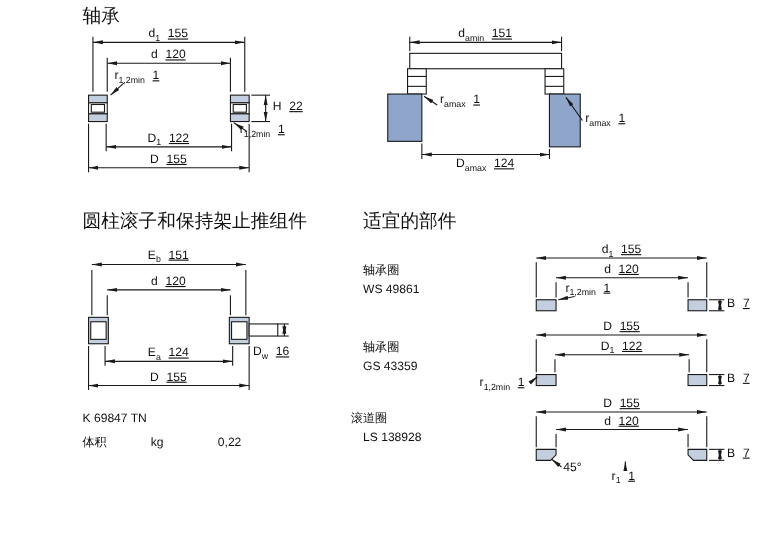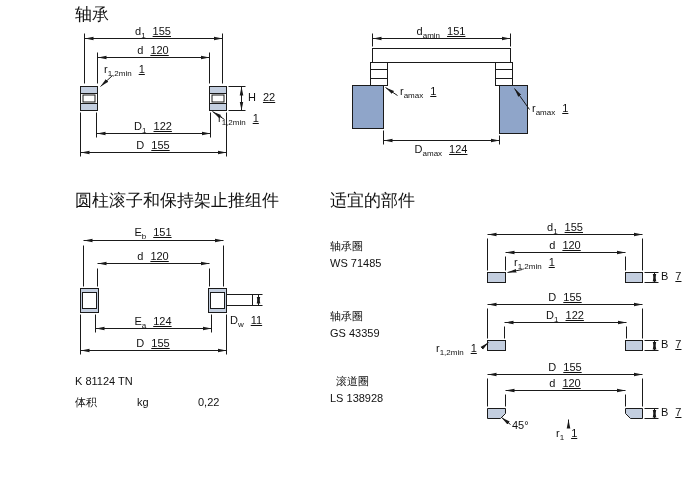--- a/index.html
+++ b/index.html
@@ -158,41 +158,41 @@
 <div class="lbl c" style="left:153px;top:139px"><span>D</span><sub></sub><span class="val">155</span></div>
 
 <div class="lbl c" style="left:441px;top:25px"><span>d</span><sub>amin</sub><span class="val">151</span></div>
 <div class="lbl" style="left:400px;top:85px"><span>r</span><sub>amax</sub><span class="val">1</span></div>
 <div class="lbl" style="left:532px;top:102px"><span>r</span><sub>amax</sub><span class="val">1</span></div>
 <div class="lbl c" style="left:441px;top:143px"><span>D</span><sub>amax</sub><span class="val">124</span></div>
 
 <div class="lbl c" style="left:153px;top:226px"><span>E</span><sub>b</sub><span class="val">151</span></div>
 <div class="lbl c" style="left:153px;top:250px"><span>d</span><sub></sub><span class="val">120</span></div>
 <div class="lbl c" style="left:153px;top:315px"><span>E</span><sub>a</sub><span class="val">124</span></div>
-<div class="lbl" style="left:230px;top:314px"><span>D</span><sub>w</sub><span class="val">11</span></div>
+<div class="lbl" style="left:230px;top:314px"><span>D</span><sub>w</sub><span class="val">16</span></div>
 <div class="lbl c" style="left:153px;top:337px"><span>D</span><sub></sub><span class="val">155</span></div>
 
-<div class="lbl" style="left:75px;top:375px">K 81124 TN</div>
+<div class="lbl" style="left:75px;top:375px">K 69847 TN</div>
 <div class="lbl" style="left:75px;top:396px">体积</div>
 <div class="lbl" style="left:137px;top:396px">kg</div>
 <div class="lbl" style="left:198px;top:396px">0,22</div>
 
 <div class="lbl" style="left:330px;top:240px">轴承圈</div>
-<div class="lbl" style="left:330px;top:257px">WS 71485</div>
+<div class="lbl" style="left:330px;top:257px">WS 49861</div>
 <div class="lbl c" style="left:565px;top:221px"><span>d</span><sub>1</sub><span class="val">155</span></div>
 <div class="lbl c" style="left:565px;top:239px"><span>d</span><sub></sub><span class="val">120</span></div>
 <div class="lbl" style="left:514px;top:256px"><span>r</span><sub>1,2min</sub><span class="val">1</span></div>
 <div class="lbl" style="left:661px;top:270px"><span>B</span><sub></sub><span class="val">7</span></div>
 
 <div class="lbl" style="left:330px;top:310px">轴承圈</div>
 <div class="lbl" style="left:330px;top:327px">GS 43359</div>
 <div class="lbl c" style="left:565px;top:291px"><span>D</span><sub></sub><span class="val">155</span></div>
 <div class="lbl c" style="left:565px;top:309px"><span>D</span><sub>1</sub><span class="val">122</span></div>
 <div class="lbl" style="left:436px;top:342px"><span>r</span><sub>1,2min</sub><span class="val">1</span></div>
 <div class="lbl" style="left:661px;top:338px"><span>B</span><sub></sub><span class="val">7</span></div>
 
-<div class="lbl" style="left:336px;top:375px">滚道圈</div>
+<div class="lbl" style="left:319px;top:375px">滚道圈</div>
 <div class="lbl" style="left:330px;top:392px">LS 138928</div>
 <div class="lbl c" style="left:565px;top:361px"><span>D</span><sub></sub><span class="val">155</span></div>
 <div class="lbl c" style="left:565px;top:377px"><span>d</span><sub></sub><span class="val">120</span></div>
 <div class="lbl" style="left:512px;top:419px"><span>45°</span></div>
 <div class="lbl" style="left:556px;top:427px"><span>r</span><sub>1</sub><span class="val">1</span></div>
 <div class="lbl" style="left:661px;top:406px"><span>B</span><sub></sub><span class="val">7</span></div>
 
 </body></html>

